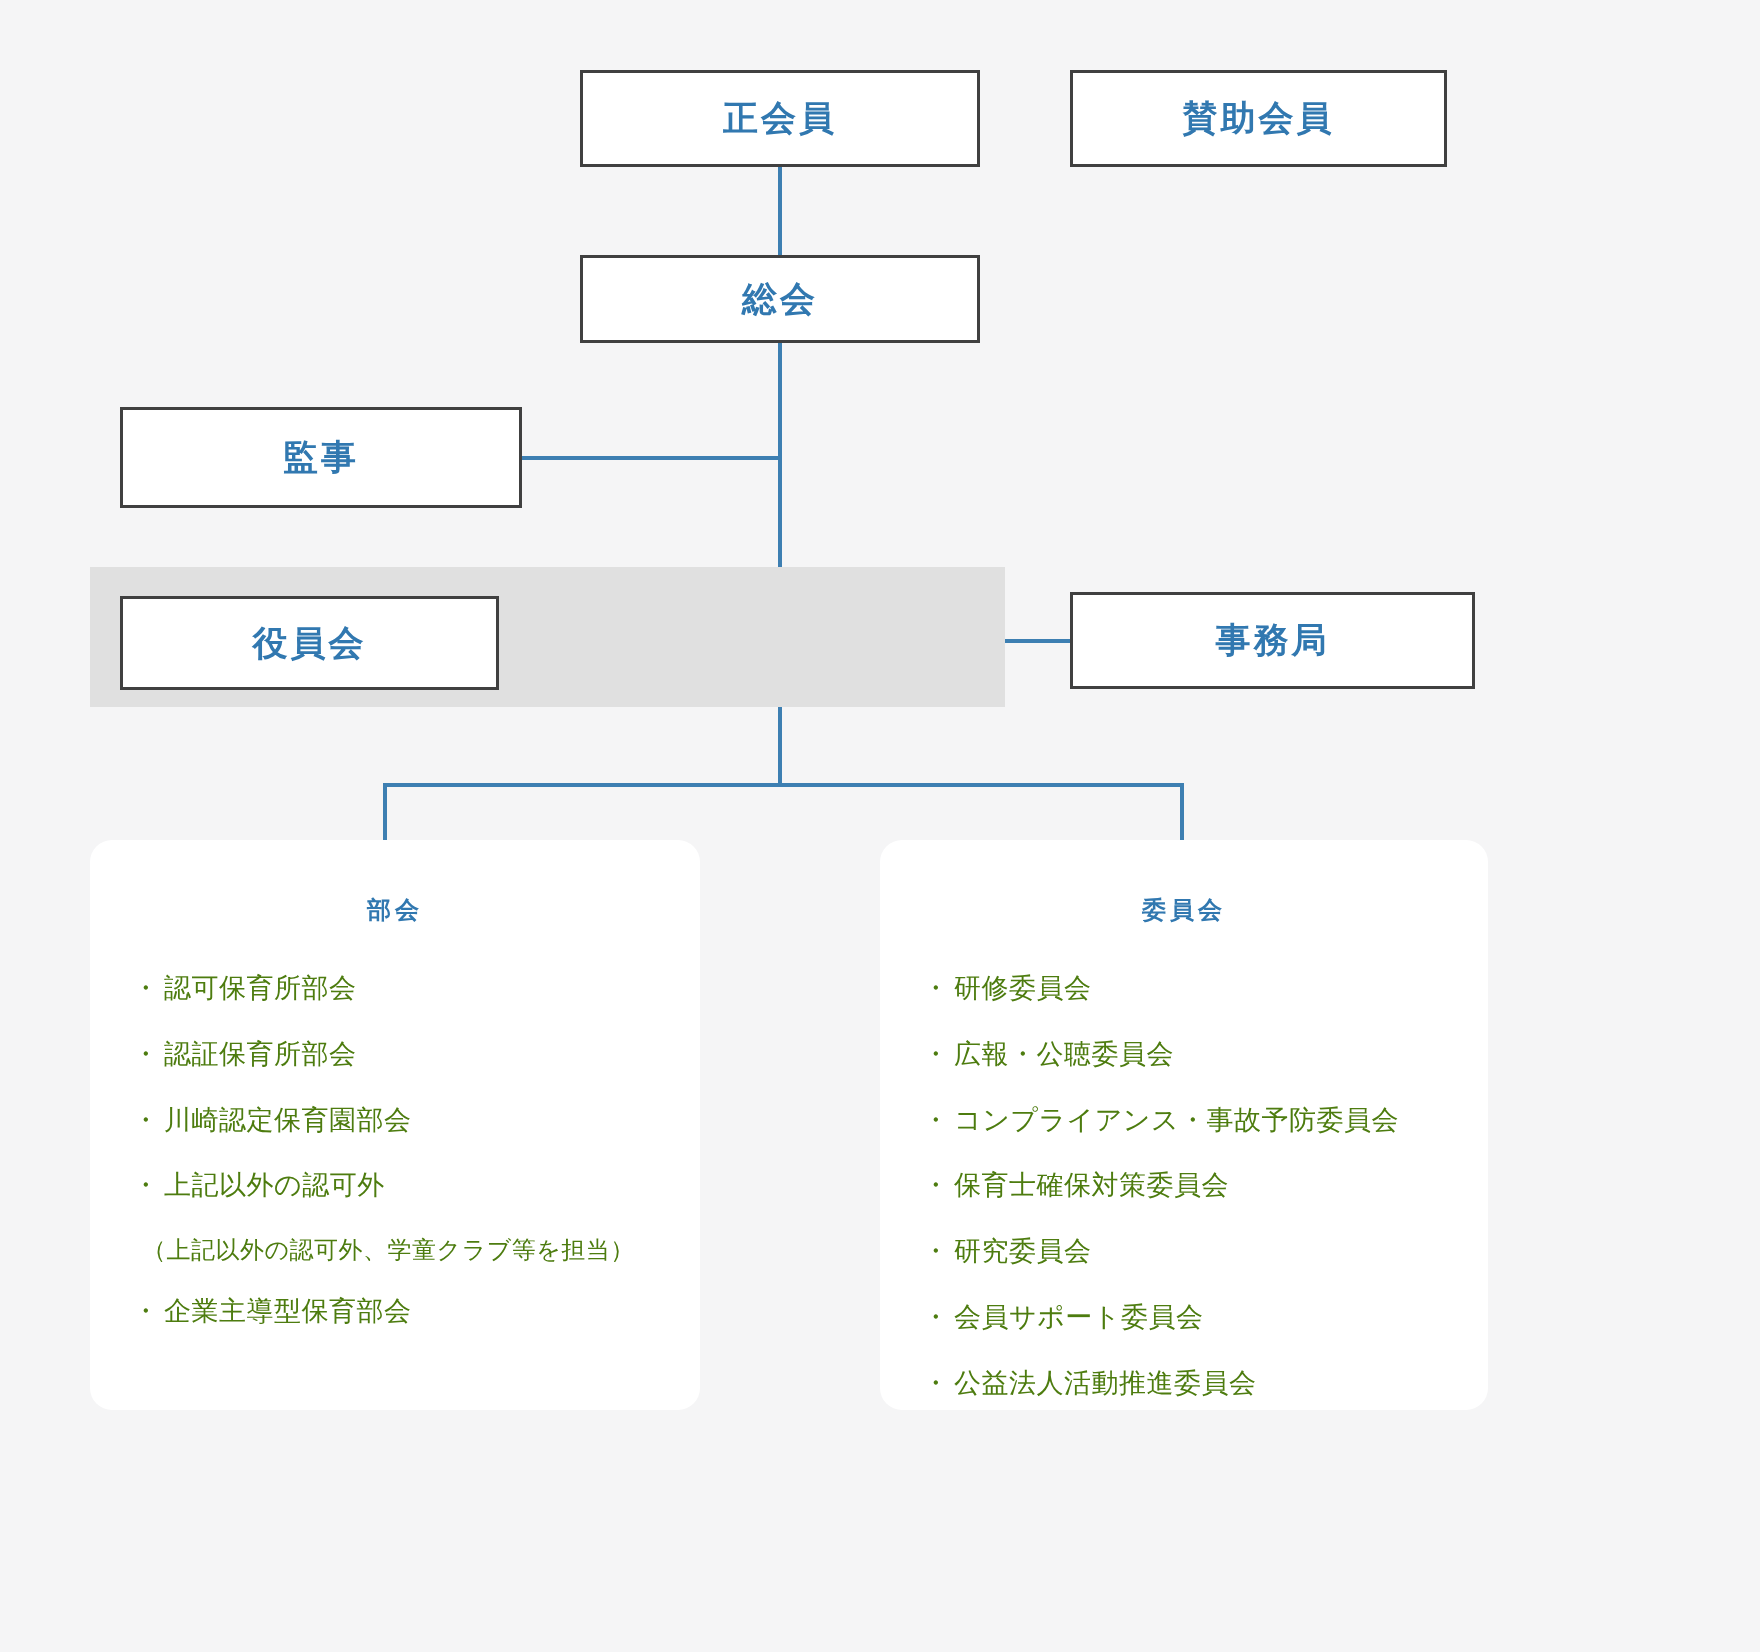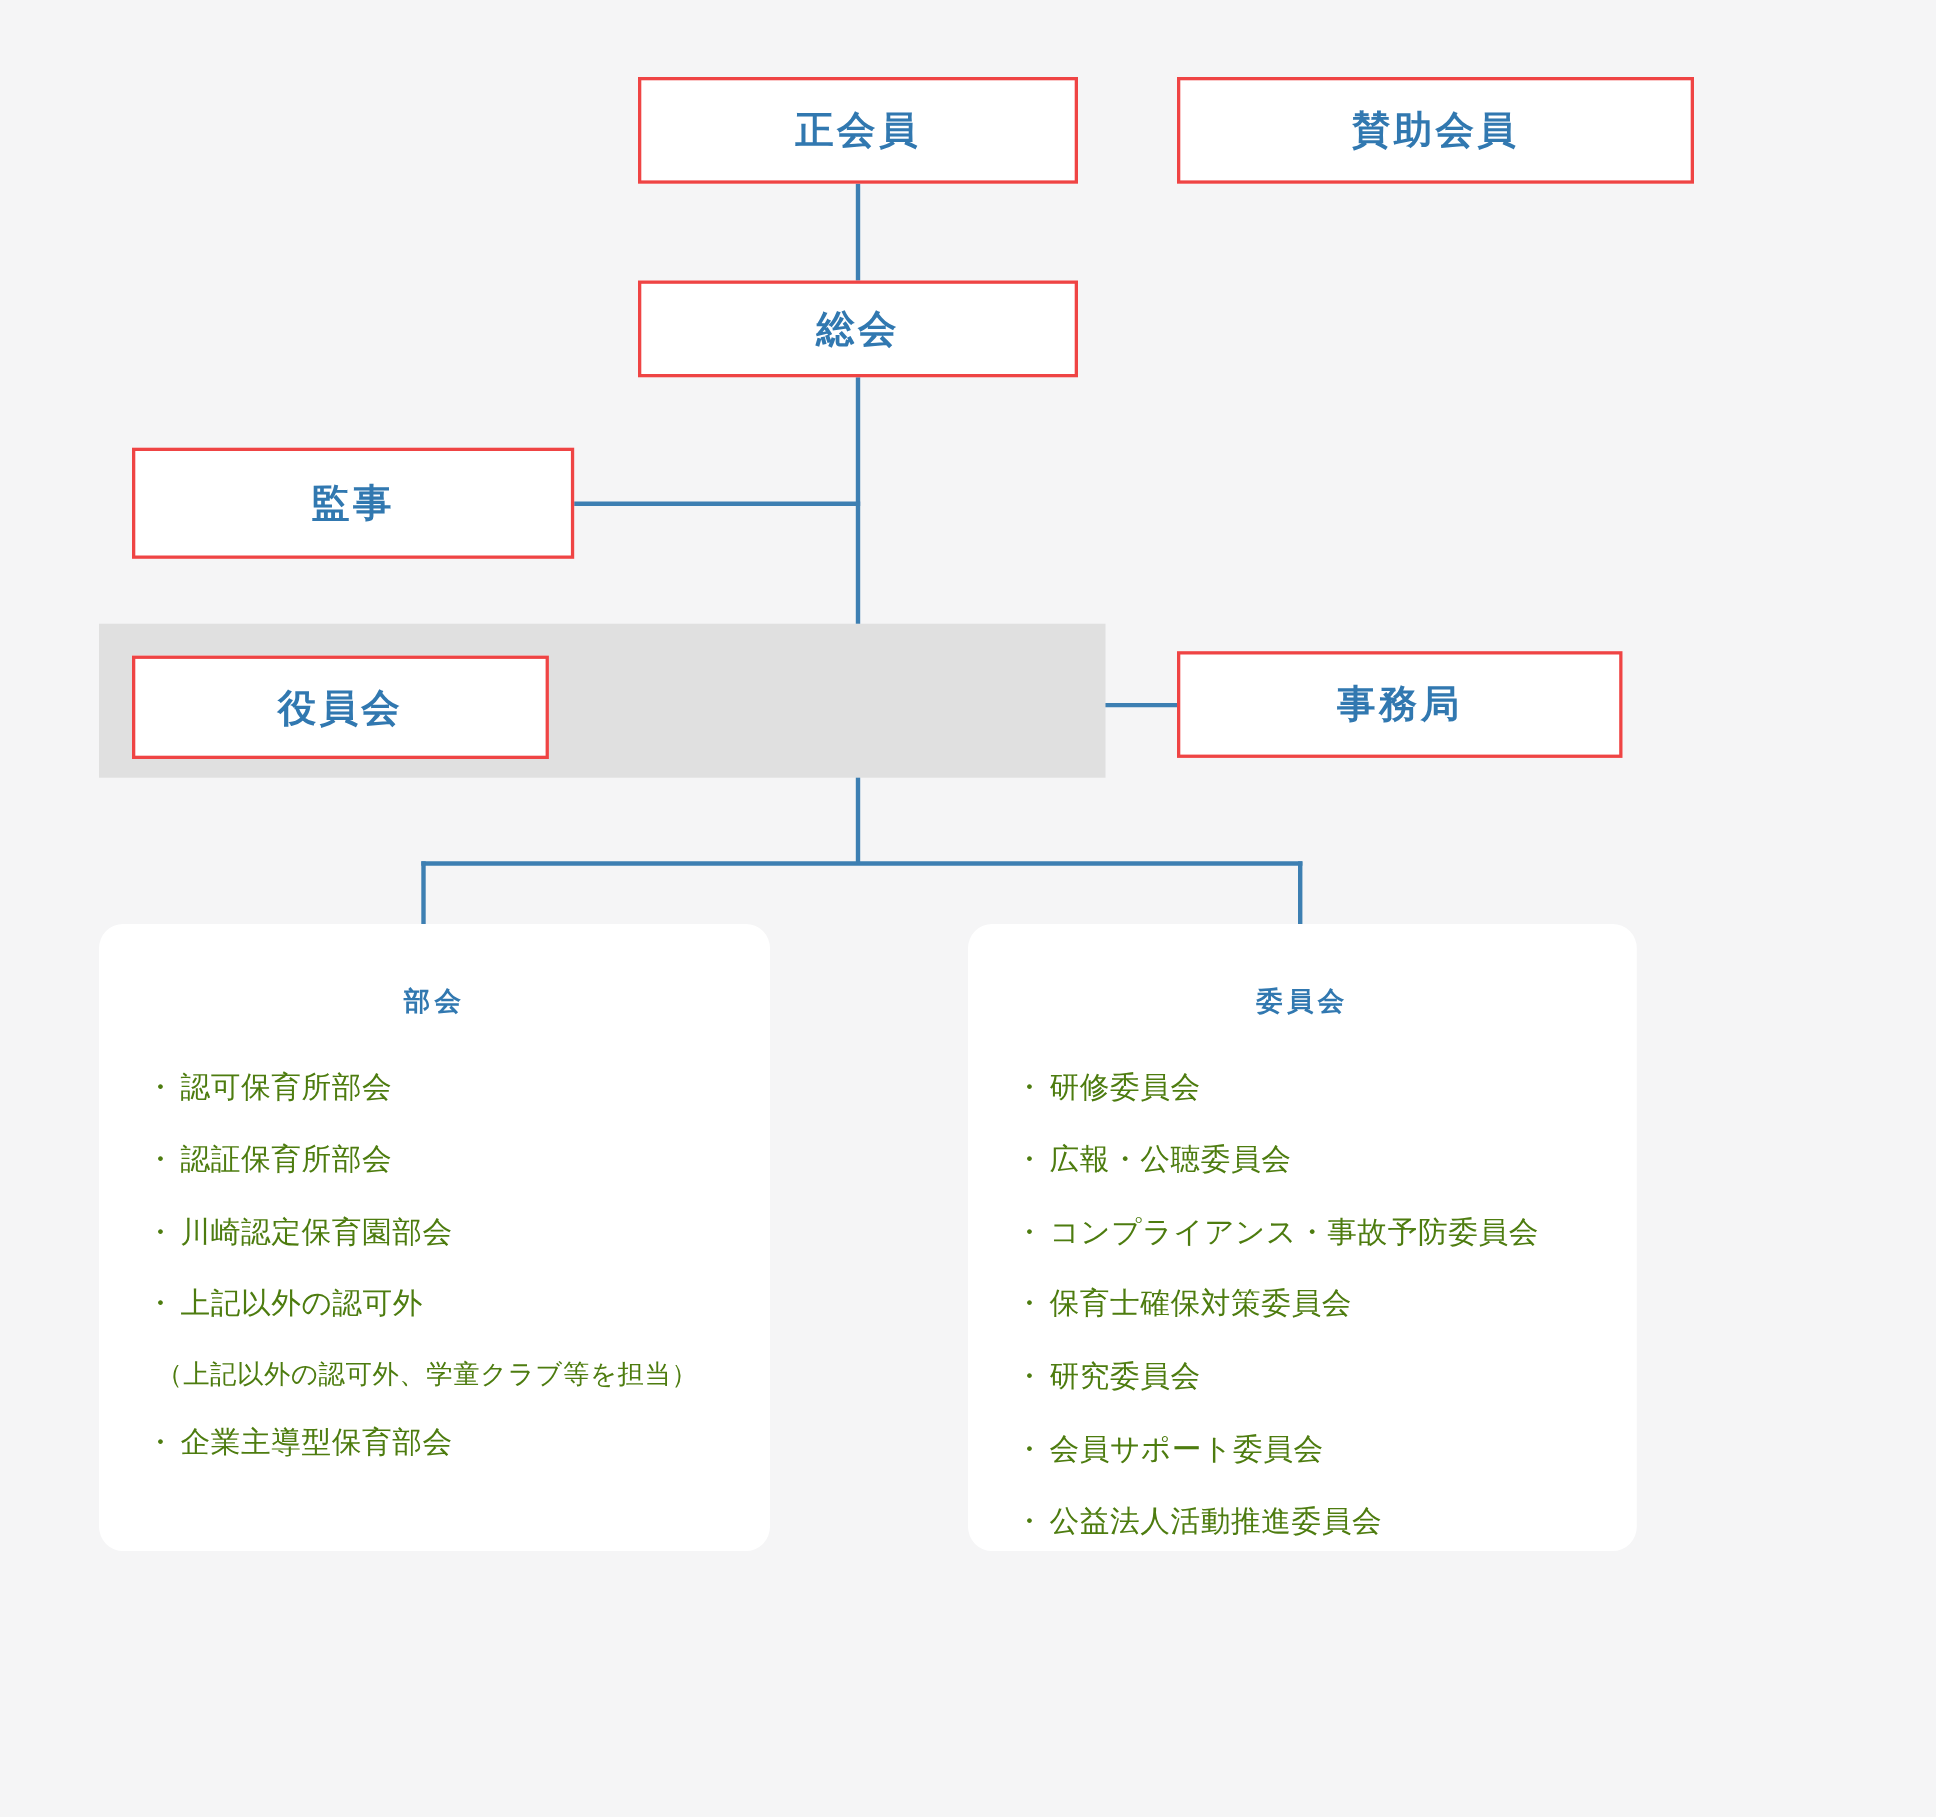--- a/index.html
+++ b/index.html
@@ -35,21 +35,21 @@
     position: absolute;
     background: #e0e0e0;
     z-index: 2;
   }
 
   
   .node {
     position: absolute;
     box-sizing: border-box;
     background: #ffffff;
-    border: 3px solid #ef4444;
+    border: 3px solid #404040;
     color: #3178b0;
     font-size: 35px;
     font-weight: bold;
     letter-spacing: 3px;
     display: flex;
     align-items: center;
     justify-content: center;
     z-index: 3;
   }
 
@@ -126,21 +126,21 @@
 
     <line x1="1182" y1="783" x2="1182" y2="841" stroke="#3d7fb2" stroke-width="4"></line>
   </svg>
 
   <div class="band" style="left:90px; top:567px; width:915px; height:140px;"></div>
 
   <div class="node" style="left:580px; top:70px; width:400px; height:97px;">
     <span>正会員</span>
   </div>
 
-  <div class="node" style="left:1070px; top:70px; width:470px; height:97px;">
+  <div class="node" style="left:1070px; top:70px; width:377px; height:97px;">
     <span>賛助会員</span>
   </div>
 
   <div class="node" style="left:580px; top:255px; width:400px; height:88px;">
     <span>総会</span>
   </div>
 
   <div class="node" style="left:120px; top:407px; width:402px; height:101px;">
     <span>監事</span>
   </div>

